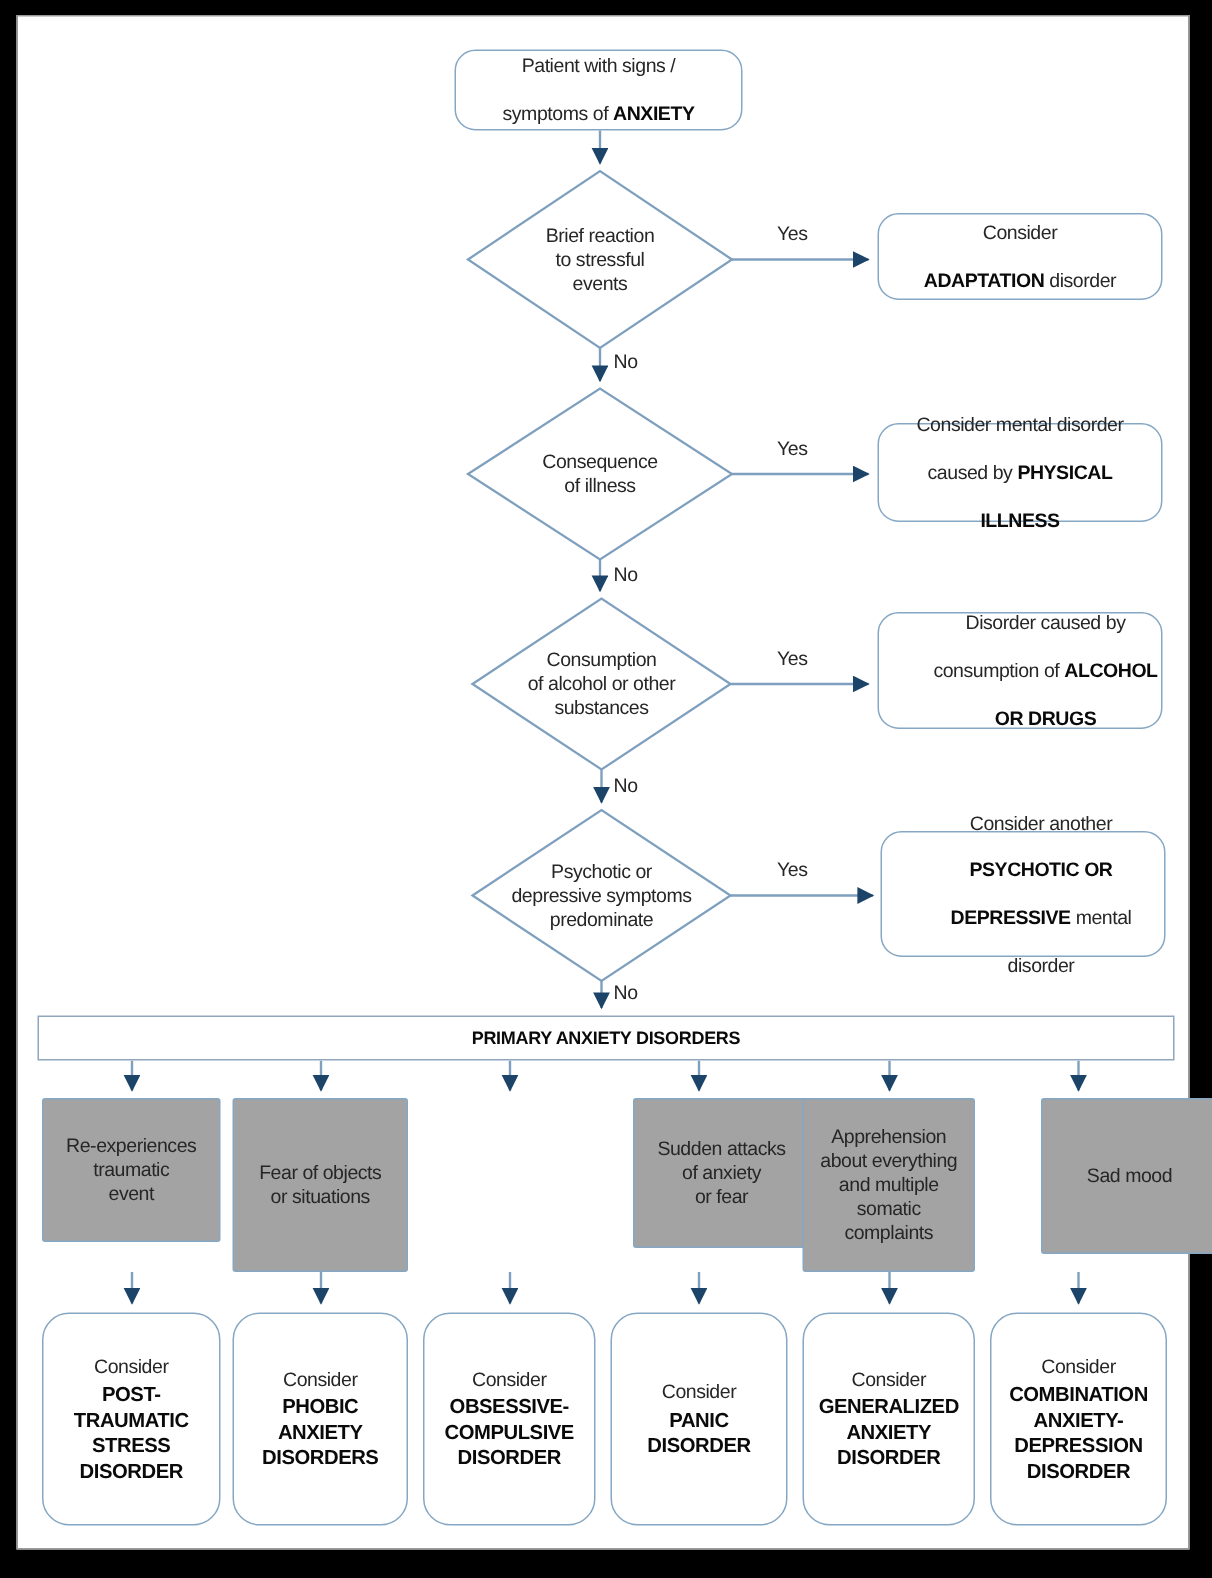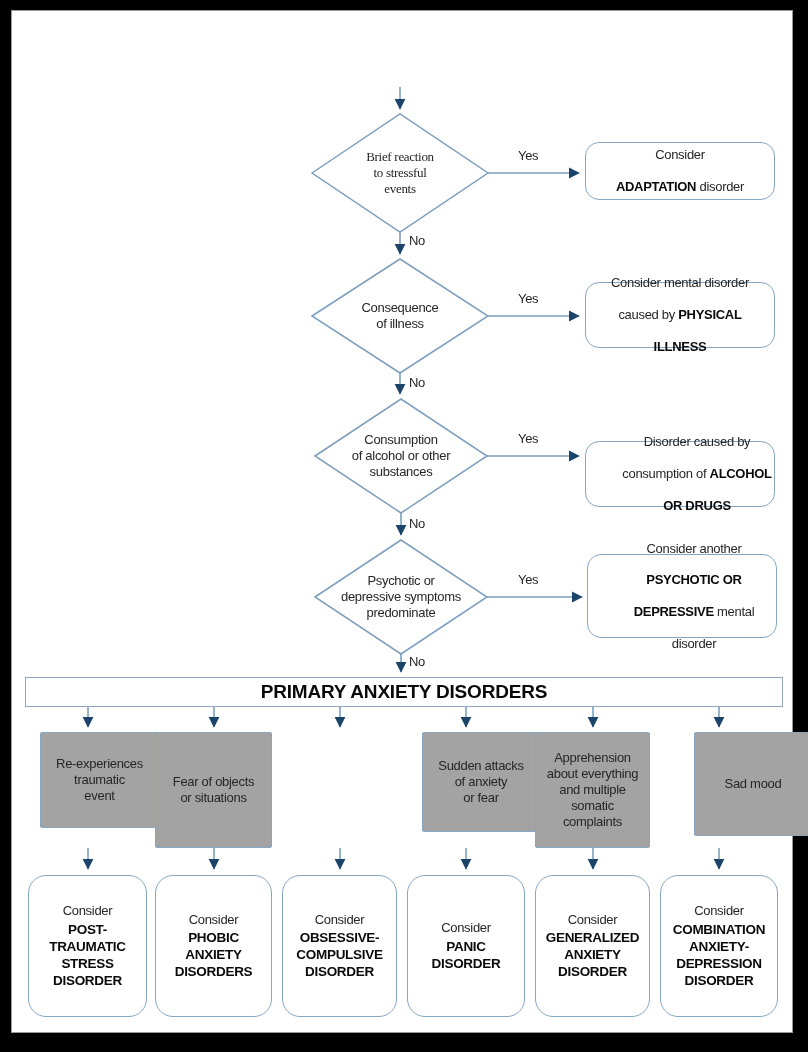--- a/index.html
+++ b/index.html
@@ -13,21 +13,21 @@
     background:#fff;border:1px solid #9a9a9a;box-sizing:border-box;
   }
   .node{
     position:absolute;display:flex;align-items:center;justify-content:center;
     text-align:center;box-sizing:border-box;color:var(--ink);
     font-size:13px;line-height:1.22;letter-spacing:-0.3px;white-space:pre-line;
   }
   .rounded{background:#fff;border:1.5px solid var(--border);border-radius:14px;}
   .square{background:#a3a3a3;border:1.4px solid var(--border);border-radius:2px;}
   .biground{background:#fff;border:1.5px solid var(--border);border-radius:18px;}
-  .band{background:#fff;border:1.4px solid #8fa6bd;font-weight:bold;font-size:19px;
+  .band{background:#fff;border:1.4px solid #8fa6bd;font-weight:bold;font-size:12px;
         color:var(--ink-bold);letter-spacing:-0.2px;text-align:center;}
   .lbl{position:absolute;font-size:13px;color:var(--ink);letter-spacing:-0.3px;}
   b{color:var(--ink-bold);}
   .dis{display:block;white-space:pre-line;font-size:13.5px;line-height:1.26;margin-top:2px;}
   svg.overlay{position:absolute;left:0;top:0;}
   .flowline{stroke:var(--line);stroke-width:1.6;fill:none;}
   .diamond{fill:#fff;stroke:var(--line);stroke-width:1.5;}
   .ah{fill:var(--arrow);}
 </style>
 </head>
@@ -67,22 +67,26 @@
     <line class="flowline" x1="719" y1="707" x2="719" y2="727" marker-end="url(#ah)"></line>
 
     <line class="flowline" x1="88" y1="848" x2="88" y2="869" marker-end="url(#ah)"></line>
     <line class="flowline" x1="214" y1="848" x2="214" y2="869" marker-end="url(#ah)"></line>
     <line class="flowline" x1="340" y1="848" x2="340" y2="869" marker-end="url(#ah)"></line>
     <line class="flowline" x1="466" y1="848" x2="466" y2="869" marker-end="url(#ah)"></line>
     <line class="flowline" x1="593" y1="848" x2="593" y2="869" marker-end="url(#ah)"></line>
     <line class="flowline" x1="719" y1="848" x2="719" y2="869" marker-end="url(#ah)"></line>
   </svg>
 
+  <div class="node rounded" style="left:303px;top:33px;width:192px;height:54px;">
+    <div><span>Patient with signs /</span><br>
+         <span>symptoms of </span><b>ANXIETY</b></div>
+  </div>
 
-  <div class="node" style="left:320px;top:140px;width:160px;height:66px;font-family:Liberation Serif, serif;">Brief reaction
+  <div class="node" style="left:320px;top:140px;width:160px;height:66px;">Brief reaction
 to stressful
 events</div>
   <div class="node" style="left:320px;top:298px;width:160px;height:36px;">Consequence
 of illness</div>
   <div class="node" style="left:314px;top:424px;width:174px;height:64px;">Consumption
 of alcohol or other
 substances</div>
   <div class="node" style="left:314px;top:565px;width:174px;height:64px;">Psychotic or
 depressive symptoms
 predominate</div>
@@ -98,35 +102,35 @@
 
   <div class="node rounded" style="left:585px;top:142px;width:190px;height:58px;">
     <div><span>Consider</span><br>
          <b>ADAPTATION</b><span> disorder</span></div>
   </div>
   <div class="node rounded" style="left:585px;top:282px;width:190px;height:66px;">
     <div><span>Consider mental disorder</span><br>
          <span>caused by </span><b>PHYSICAL</b><br>
          <b>ILLNESS</b></div>
   </div>
-  <div class="node rounded" style="left:585px;top:441px;width:190px;height:66px;padding-left:34px;">
+  <div class="node rounded" style="left:585px;top:408px;width:190px;height:78px;padding-left:34px;">
     <div><span>Disorder caused by</span><br>
          <span>consumption of </span><b>ALCOHOL</b><br>
          <b>OR DRUGS</b></div>
   </div>
   <div class="node rounded" style="left:587px;top:554px;width:190px;height:84px;padding-left:24px;">
     <div><span>Consider another</span><br>
          <b>PSYCHOTIC OR</b><br>
          <b>DEPRESSIVE</b><span> mental</span><br>
          <span>disorder</span></div>
   </div>
 
   <div class="node band" style="left:25px;top:677px;width:758px;height:30px;">PRIMARY ANXIETY DISORDERS</div>
 
-  <div class="node square" style="left:40px;top:732px;width:119px;height:96px;">Re-experiences
+  <div class="node square" style="left:28px;top:732px;width:119px;height:96px;">Re-experiences
 traumatic
 event</div>
   <div class="node square" style="left:155px;top:732px;width:117px;height:116px;">Fear of objects
 or situations</div>
   <div class="node square" style="left:422px;top:732px;width:118px;height:100px;">Sudden attacks
 of anxiety
 or fear</div>
   <div class="node square" style="left:535px;top:732px;width:115px;height:116px;">Apprehension
 about everything
 and multiple

